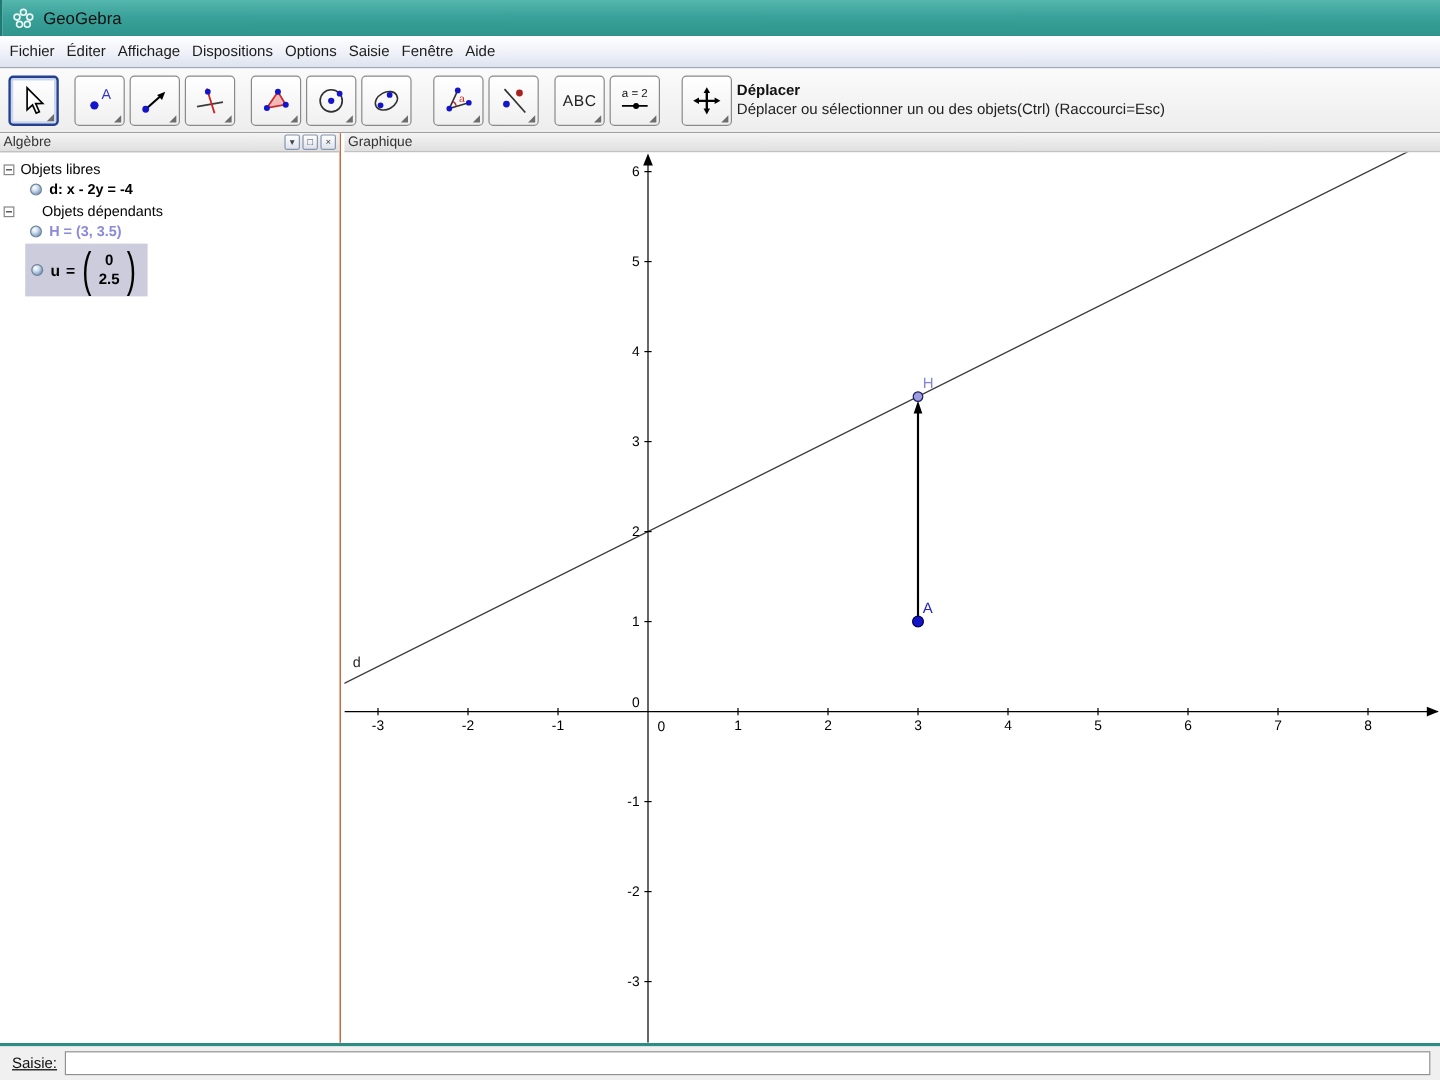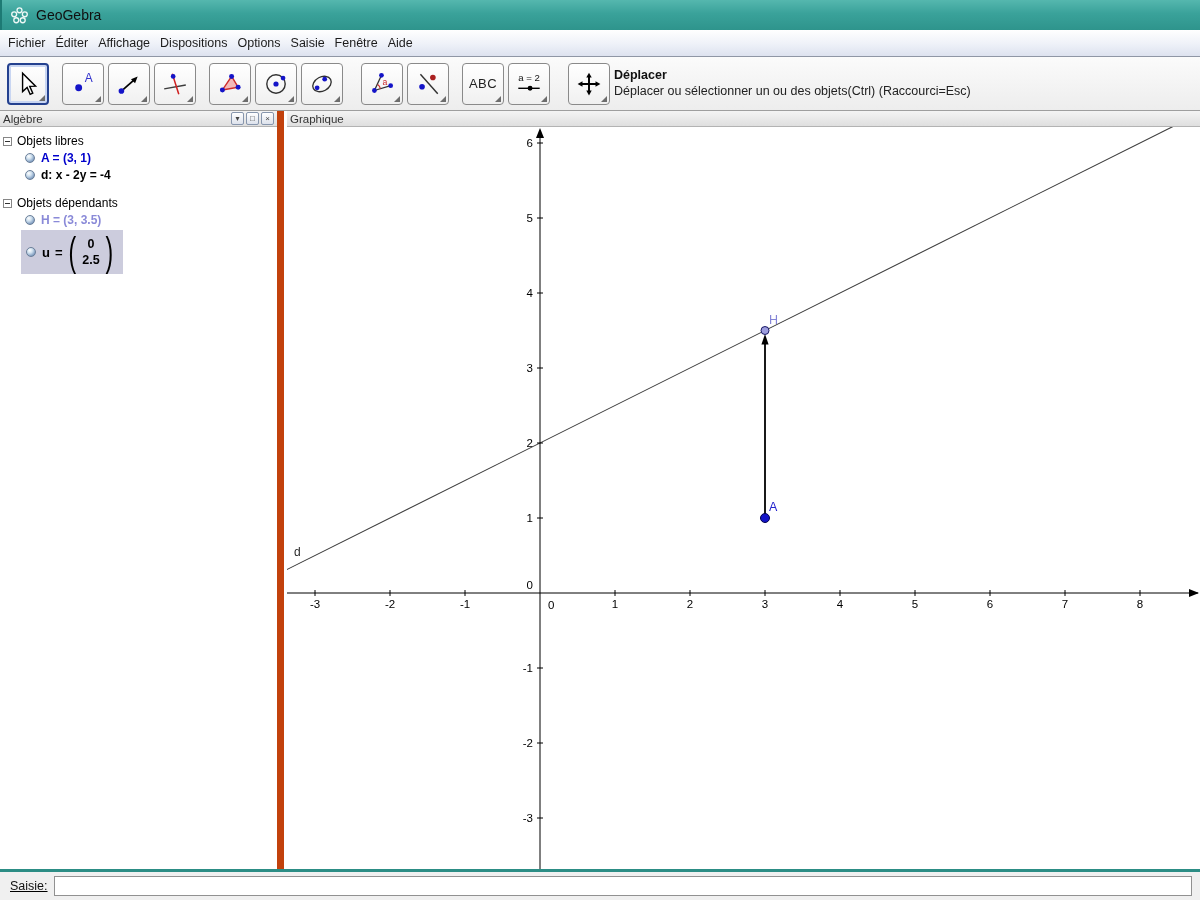--- a/index.html
+++ b/index.html
@@ -30,21 +30,21 @@
   .grp { margin-left:9px; }
   .grp-big { margin-left:14px; }
   .tool-help { line-height:1.25; }
   .tool-help .t1 { font-size:12.5px; font-weight:bold; color:#111; }
   .tool-help .t2 { font-size:12.5px; color:#222; }
 
   
   .main { position:relative; height:758px; background:#fff; }
 
   .algebra-panel { position:absolute; left:0; top:0; width:284px; height:100%;
-    background:#fff; border-right:7px solid #c2410c; }
+    background:#fff; border-right:1px solid #c2410c; }
   .view-header { height:16px; background:linear-gradient(180deg,#f4f4f4,#dfdfdf);
     border-bottom:1px solid #b3b3b3; display:flex; align-items:center; padding:0 3px; }
   .view-header .vh-title { font-size:11.5px; color:#333; flex:1; }
   .vh-btn { width:13px; height:13px; margin-left:2px; border:1px solid #8796ad;
     background:linear-gradient(180deg,#ffffff,#dde2ec); font-size:8px; line-height:11px;
     text-align:center; color:#444; border-radius:2px; }
 
   .tree { padding:6px 0 0 0; font-size:12px; color:#000; }
   .tree-group { display:flex; align-items:center; height:16px; padding-left:3px; }
   .expander { width:9px; height:9px; border:1px solid #868686; background:#fff; position:relative;
@@ -219,31 +219,27 @@
       <span class="vh-btn">□</span>
       <span class="vh-btn">×</span>
     </div>
 
     <div class="tree">
       <div class="tree-group">
         <span class="expander"></span>
         <span>Objets libres</span>
       </div>
 
-      <div class="tree-row">
-        <span class="marble"></span>
-        <span style="color:#0000cc;">A = (3, 1)</span>
-      </div>
 
       <div class="tree-row">
         <span class="marble"></span>
         <span style="color:#000000;">d: x - 2y = -4</span>
       </div>
 
-      <div class="tree-group" style="margin-top:12px;">
+      <div class="tree-group" style="margin-top:2px;gap:18px;">
         <span class="expander"></span>
         <span>Objets dépendants</span>
       </div>
 
       <div class="tree-row">
         <span class="marble"></span>
         <span style="color:#8a8ad8;">H = (3, 3.5)</span>
       </div>
 
       <div class="tree-row vec">

